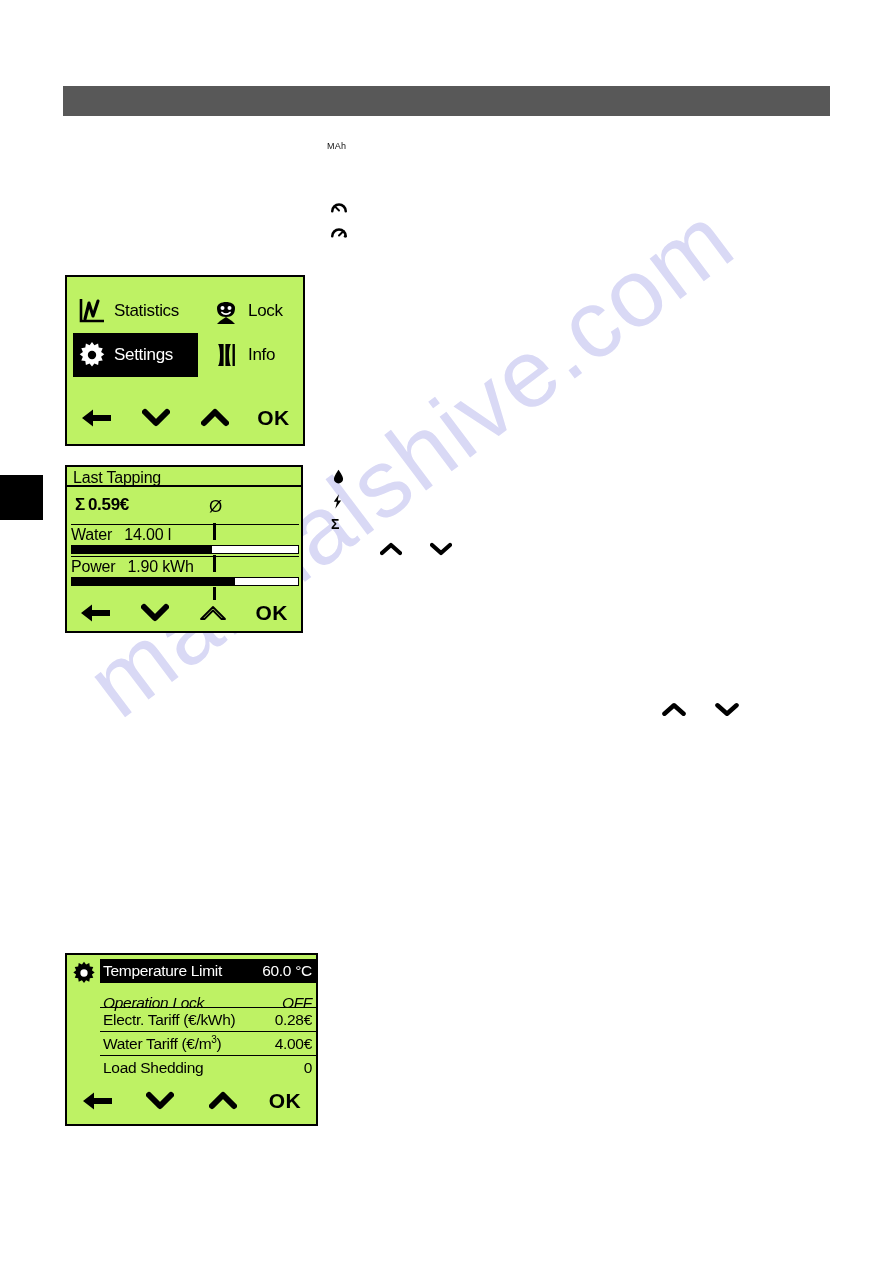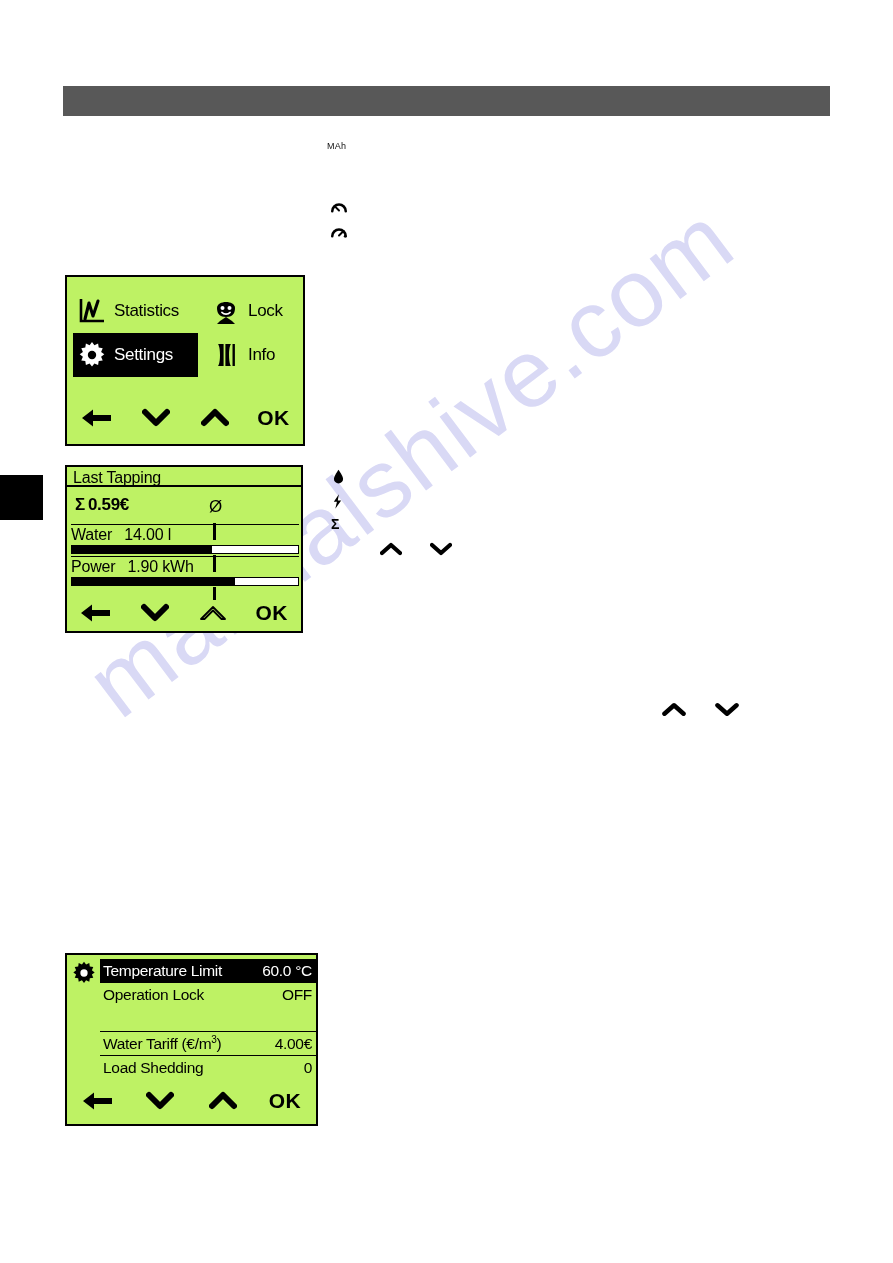--- a/index.html
+++ b/index.html
@@ -431,25 +431,29 @@
       <path fill="#000" d="M15 2 l2.4 3.2 3.7 -1.6 0.6 4 4 0.6 -1.6 3.7 3.2 2.4 -3.2 2.4 1.6 3.7 -4 0.6 -0.6 4 -3.7 -1.6 -2.4 3.2 -2.4 -3.2 -3.7 1.6 -0.6 -4 -4 -0.6 1.6 -3.7 -3.2 -2.4 3.2 -2.4 -1.6 -3.7 4 -0.6 0.6 -4 3.7 1.6 Z"></path>
       <circle cx="15" cy="15" r="4.2" fill="#fff"></circle>
     </svg>
   </div>
 
   <div class="set-row sel" style="top:4px;">
     <span class="k">Temperature Limit</span>
     <span class="v">60.0 °C</span>
   </div>
 
-  <div class="set-row" style="top:28px;">
+  <div class="set-row" style="top:36px;font-style:italic;">
     <span class="k">Operation Lock</span>
     <span class="v">OFF</span>
   </div>
 
+  <div class="set-row ruled" style="top:52px;">
+    <span class="k">Electr. Tariff (€/kWh)</span>
+    <span class="v">0.28€</span>
+  </div>
 
   <div class="set-row ruled" style="top:76px;">
     <span class="k"><span>Water Tariff (€/m</span><sup>3</sup><span>)</span></span>
     <span class="v">4.00€</span>
   </div>
 
   <div class="set-row ruled" style="top:100px;">
     <span class="k">Load Shedding</span>
     <span class="v">0</span>
   </div>

